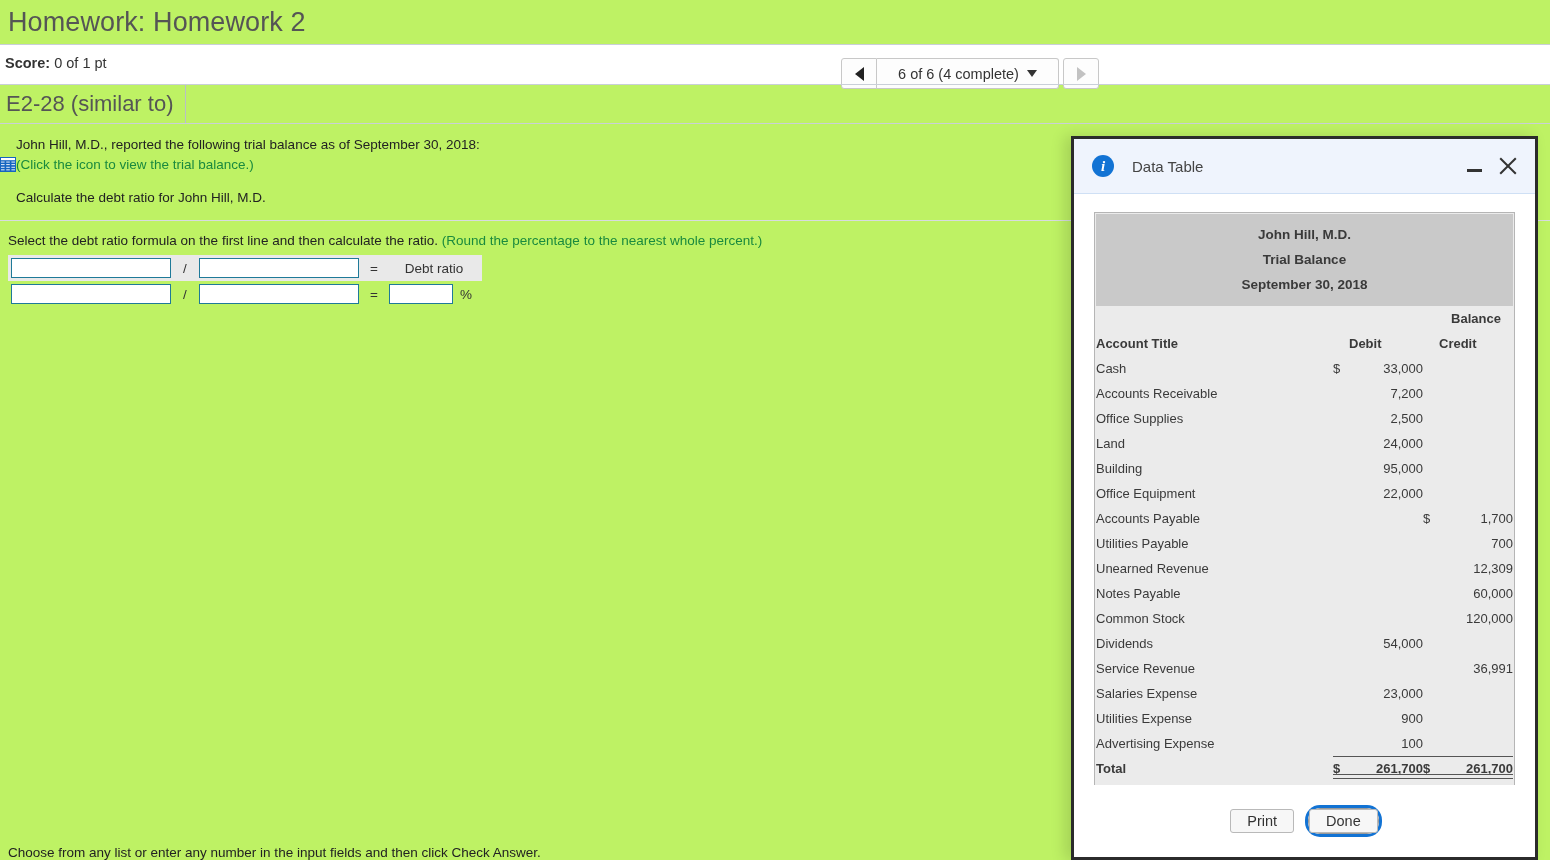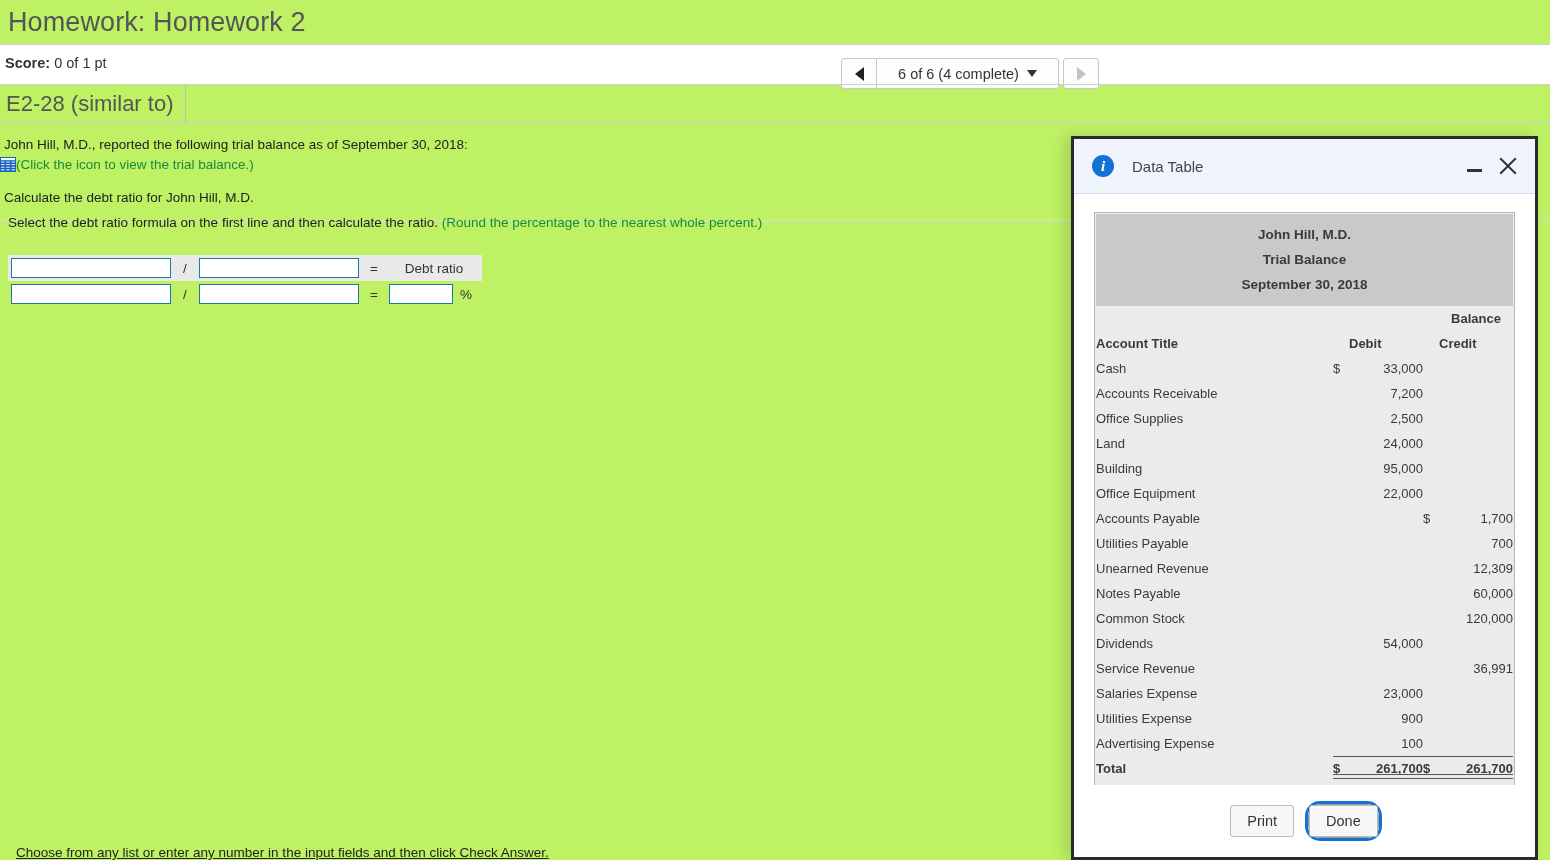--- a/index.html
+++ b/index.html
@@ -81,41 +81,41 @@
     white-space: nowrap;
   }
   .rule-tab {
     position: absolute; left: 0; top: 123px; width: 1550px; height: 1px;
     background: #c9cfd8;
   }
 
   
   .q-body { position: absolute; left: 0; top: 124px; width: 1080px; }
   .q-line {
-    font-size: 13.5px; color: #222; padding-left: 4px; line-height: 18px;
+    font-size: 13.5px; color: #222; padding-left: 16px; line-height: 18px;
   }
   .q-intro { position: absolute; left: 0; top: 12px; }
   .q-iconline {
     position: absolute; left: 0; top: 33px;
     display: flex; align-items: center; padding-left: 0;
   }
   .grid-icon {
     width: 16px; height: 15px; flex: 0 0 auto; display: block;
     cursor: pointer;
   }
   .link-green {
     color: #1a8a3e; font-size: 13.5px; cursor: pointer;
   }
   .q-calc { position: absolute; left: 0; top: 65px; }
   .rule-q {
     position: absolute; left: 0; top: 96px; width: 1550px; height: 1px;
     background: #d7dbe0;
   }
   .q-select {
-    position: absolute; left: 0; top: 91px; font-size: 13.5px;
+    position: absolute; left: 0; top: 109px; font-size: 13.5px;
     color: #222; padding-left: 8px; white-space: nowrap;
   }
   .q-select .green { color: #1a8a3e; }
 
   
   .ans-wrap { position: absolute; left: 8px; top: 131px; }
   .ans-row {
     display: flex; align-items: center; height: 26px;
   }
   .ans-row.first { background: #e9e9e9; }
@@ -134,22 +134,22 @@
   }
   .ans-label {
     width: 96px; text-align: center; font-size: 13.5px; color: #333;
   }
   .ans-pct-cell { width: 66px; padding: 0 3px; }
   .ans-pct { width: 30px; text-align: left; padding-left: 8px;
     font-size: 13.5px; color:#333; }
 
   
   .bottom-note {
-    position: absolute; left: 16px; top: 845px; font-size: 13.5px;
-    color: #222; white-space: nowrap; text-decoration: underline;
+    position: absolute; left: 8px; top: 845px; font-size: 13.5px;
+    color: #222; white-space: nowrap;
   }
 
   
   .dialog {
     position: absolute; left: 1071px; top: 136px; width: 467px; height: 724px;
     background: #ffffff; border: 3px solid #2b2b2b;
     box-shadow: -6px 0 14px rgba(0,0,0,.14);
     display: flex; flex-direction: column;
   }
   .dlg-head {
@@ -219,21 +219,21 @@
     content: ""; position: absolute; left: 0; right: 0; bottom: 2px;
     height: 3px; border-top: 1px solid #555; border-bottom: 1px solid #555;
   }
   .pad-bottom { height: 10px; }
 
   .dlg-foot {
     flex: 0 0 auto; height: 72px; display: flex; align-items: center;
     justify-content: center; gap: 14px;
   }
   .btn {
-    min-width: 58px; height: 32px; padding: 0 16px;
+    min-width: 58px; height: 24px; padding: 0 16px;
     border: 1px solid #b9b9b9; background: #f7f7f7; border-radius: 3px;
     font-size: 14.5px; color: #333; cursor: pointer;
     font-family: "Liberation Sans", sans-serif;
   }
   .btn-focus {
     border: 1px solid #9a9a9a; box-shadow: 0 0 0 3px #1273d4;
     border-radius: 12px;
   }
 </style>
 </head>

